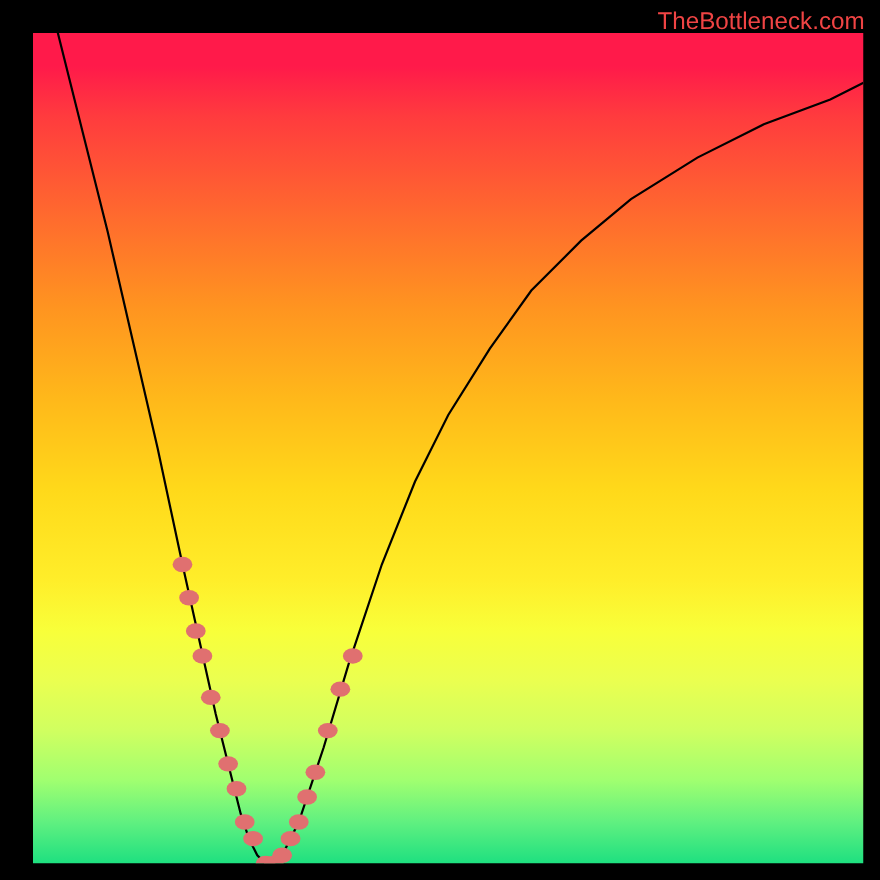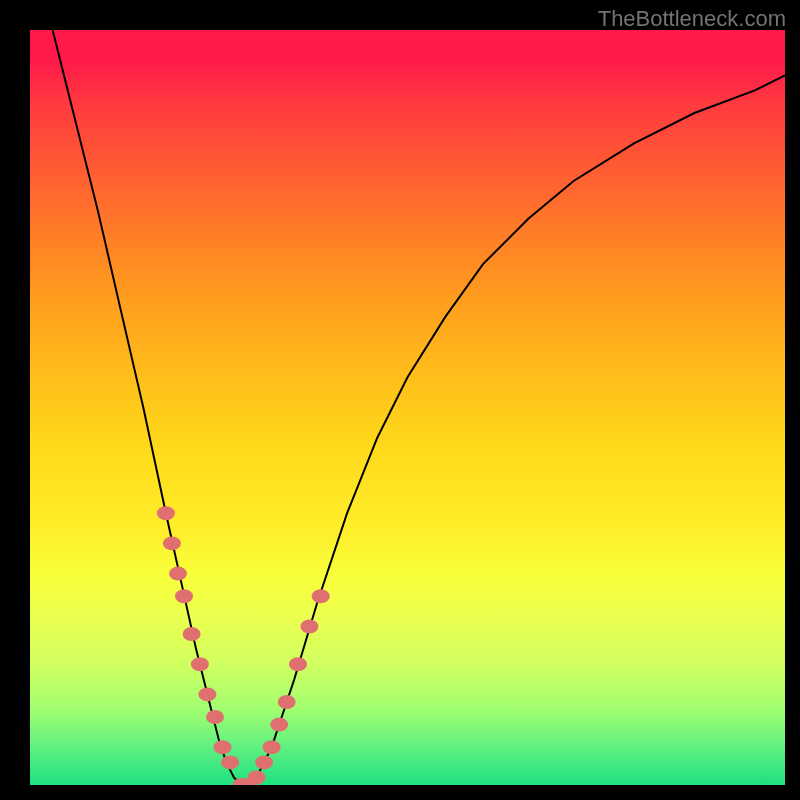--- a/index.html
+++ b/index.html
@@ -8,21 +8,21 @@
     height: 800px;
     background: #000;
     position: relative;
     overflow: hidden;
     font-family: Arial, sans-serif;
   }
   .watermark {
     position: absolute;
     top: 6px;
     right: 14px;
-    color: #737373;
+    color: #ef4444;
     font-size: 22px;
     font-weight: 500;
     z-index: 10;
   }
   .plot-area {
     position: absolute;
     left: 30px;
     top: 30px;
     width: 755px;
     height: 755px;

